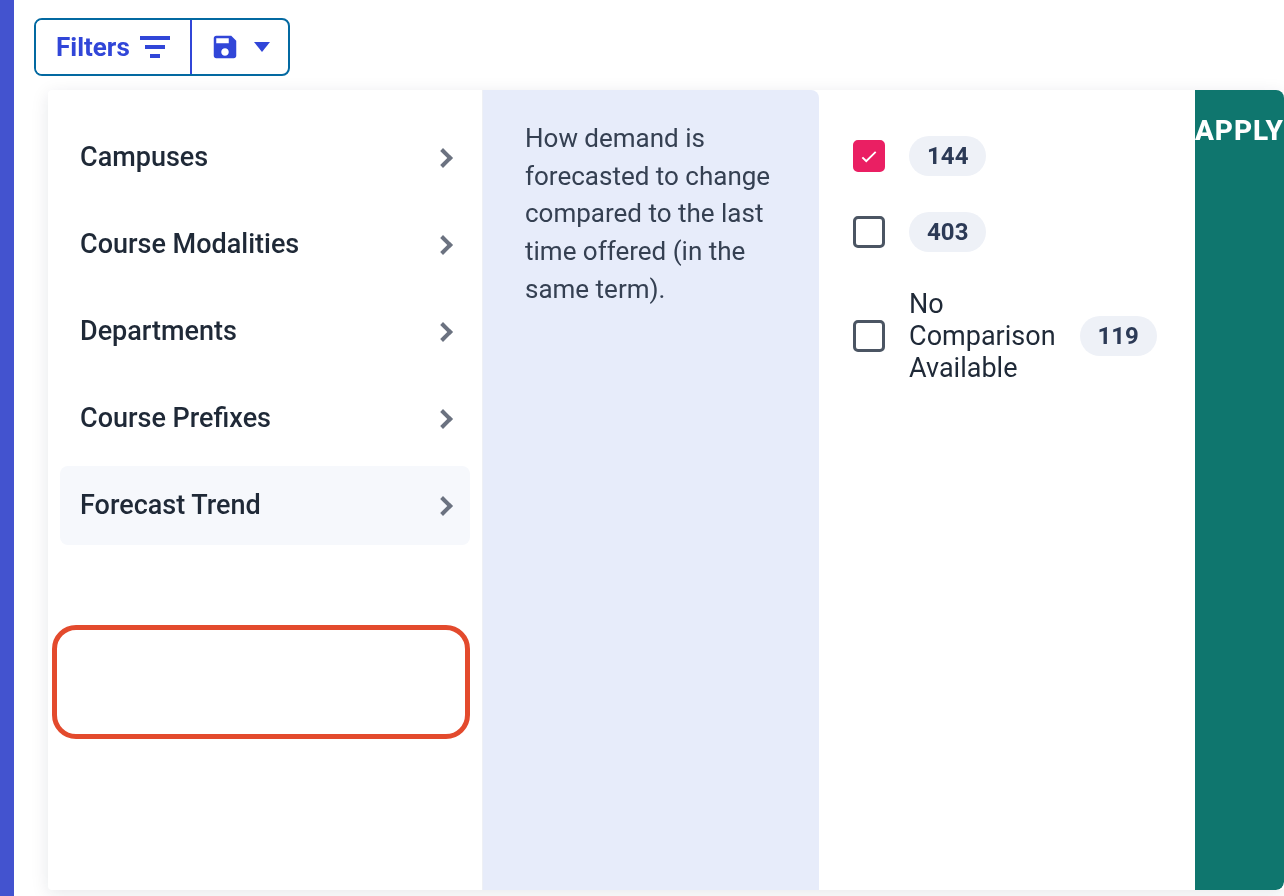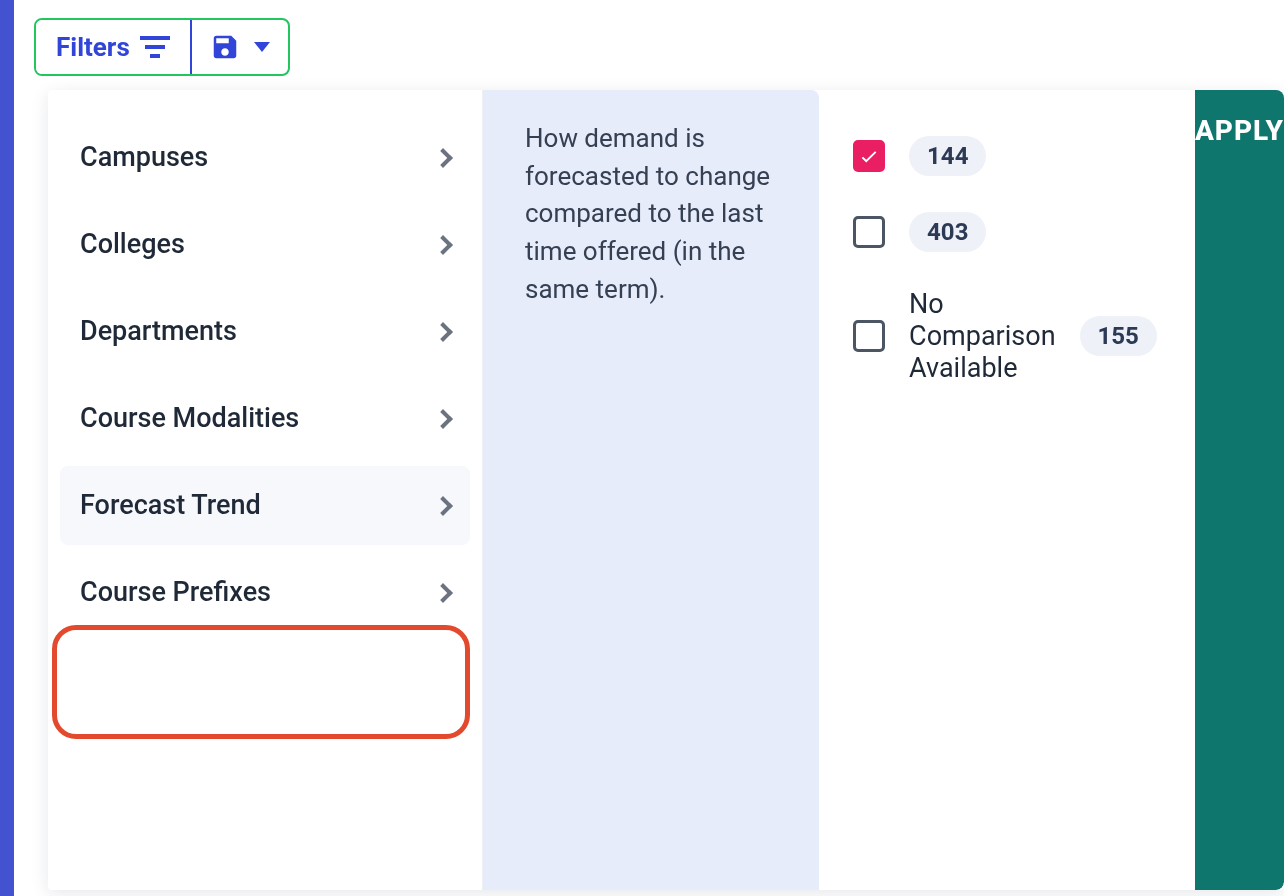--- a/index.html
+++ b/index.html
@@ -16,21 +16,21 @@
 
   .content-area {
     position: absolute;
     left: 14px; top: 0; right: 0; bottom: 0;
     padding: 18px 0 0 20px;
   }
 
   
   .toolbar {
     display: inline-flex;
-    border: 2px solid #22c55e;
+    border: 2px solid #0369a1;
     border-radius: 8px;
     overflow: hidden;
     background: #fff;
   }
   .toolbar-btn {
     display: flex;
     align-items: center;
     gap: 10px;
     padding: 12px 20px;
     font-size: 26px;
@@ -210,37 +210,33 @@
   </div>
 
   <div class="panel">
 
     <div class="cat-col">
       <div class="cat-item">
         <span class="label-wrap">Campuses</span>
         <span class="chevron"></span>
       </div>
       <div class="cat-item">
-        <span class="label-wrap">Colleges</span>
+        <span class="label-wrap">Course Modalities</span>
         <span class="chevron"></span>
       </div>
       <div class="cat-item">
         <span class="label-wrap">Departments</span>
         <span class="chevron"></span>
       </div>
       <div class="cat-item">
-        <span class="label-wrap">Course Modalities</span>
+        <span class="label-wrap">Course Prefixes</span>
         <span class="chevron"></span>
       </div>
       <div class="cat-item active">
         <span class="label-wrap">Forecast Trend</span>
-        <span class="chevron"></span>
-      </div>
-      <div class="cat-item">
-        <span class="label-wrap">Course Prefixes</span>
         <span class="chevron"></span>
       </div>
     </div>
 
     <div class="opt-col">
       <div class="opt-desc">How demand is forecasted to change compared to the last time offered (in the same term).</div>
 
       <div class="opt-list">
 
         <div class="opt-row">
@@ -258,21 +254,21 @@
             
           </div>
           <span class="count-pill">403</span>
         </div>
 
         <div class="opt-row">
           <div class="chk">
             
           </div>
           <span class="opt-label">No Comparison Available</span>
-          <span class="count-pill">155</span>
+          <span class="count-pill">119</span>
         </div>
 
       </div>
 
       <div class="apply-btn">APPLY</div>
     </div>
 
   </div>
 
   <div class="cat-highlight"></div>

